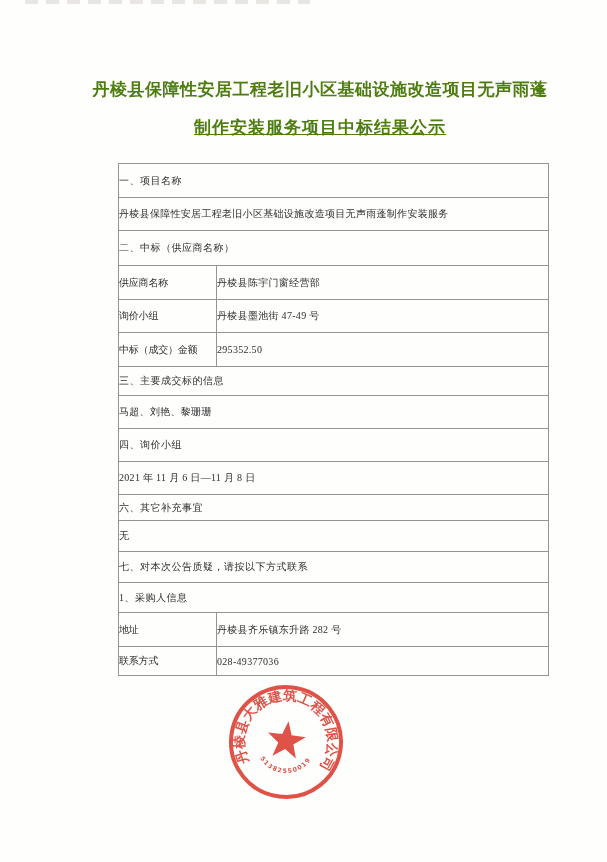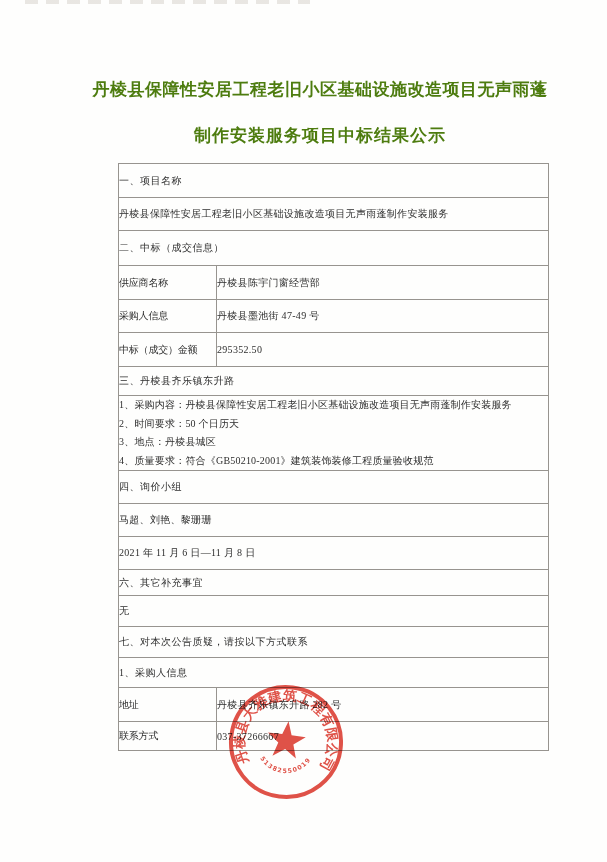--- a/index.html
+++ b/index.html
@@ -18,21 +18,21 @@
     position:absolute;top:0;left:25px;width:285px;height:4px;
     background:repeating-linear-gradient(90deg,#d4cfc8 0 13px,transparent 13px 21px);
     opacity:.5;
   }
 
   .title-block{
     position:absolute;left:90px;top:78px;width:460px;
     text-align:center;font-weight:bold;color:#4d7c0f;
   }
   .title-line1{font-size:17px;letter-spacing:.5px;line-height:24px;}
-  .title-line2{font-size:17px;letter-spacing:1px;line-height:24px;margin-top:22px;}
+  .title-line2{font-size:17px;letter-spacing:1px;line-height:24px;margin-top:14px;text-decoration:underline;}
 
   table.doc{
     position:absolute;left:118px;top:163px;width:430px;
     border-collapse:collapse;table-layout:fixed;
     font-size:10px;color:#2e2e2e;
   }
   table.doc td{
     border:1px solid #97948f;
     padding:0;
     vertical-align:middle;
@@ -73,50 +73,42 @@
         <col class="c2">
       </colgroup>
     <tbody>
         <tr class="rh34">
       <td colspan="2" class="sec">一、项目名称</td>
     </tr>
     <tr class="rh33">
       <td colspan="2" class="txt">丹棱县保障性安居工程老旧小区基础设施改造项目无声雨蓬制作安装服务</td>
     </tr>
     <tr class="rh35">
-      <td colspan="2" class="sec">二、中标（成交信息）</td>
+      <td colspan="2" class="sec">二、中标（供应商名称）</td>
     </tr>
     <tr class="rh34">
       <td class="key">供应商名称</td>
       <td class="val">丹棱县陈宇门窗经营部</td>
     </tr>
     <tr class="rh33">
-      <td class="key">采购人信息</td>
+      <td class="key">询价小组</td>
       <td class="val">丹棱县墨池街 47-49 号</td>
     </tr>
     <tr class="rh34">
       <td class="key">中标（成交）金额</td>
       <td class="val">295352.50</td>
     </tr>
     <tr class="rh29">
-      <td colspan="2" class="sec">三、丹棱县齐乐镇东升路</td>
+      <td colspan="2" class="sec">三、主要成交标的信息</td>
     </tr>
-    <tr class="rh75">
-      <td colspan="2" class="multi">
-        <div>1、采购内容：丹棱县保障性安居工程老旧小区基础设施改造项目无声雨蓬制作安装服务</div>
-        <div>2、时间要求：50 个日历天</div>
-        <div>3、地点：丹棱县城区</div>
-        <div>4、质量要求：符合《GB50210-2001》建筑装饰装修工程质量验收规范</div>
-      </td>
+    <tr class="rh33">
+      <td colspan="2" class="txt">马超、刘艳、黎珊珊</td>
     </tr>
     <tr class="rh33">
       <td colspan="2" class="sec">四、询价小组</td>
-    </tr>
-    <tr class="rh33">
-      <td colspan="2" class="txt">马超、刘艳、黎珊珊</td>
     </tr>
     <tr class="rh33">
       <td colspan="2" class="txt">2021 年 11 月 6 日—11 月 8 日</td>
     </tr>
     <tr class="rh26">
       <td colspan="2" class="sec">六、其它补充事宜</td>
     </tr>
     <tr class="rh31">
       <td colspan="2" class="txt">无</td>
     </tr>
@@ -125,21 +117,21 @@
     </tr>
     <tr class="rh30">
       <td colspan="2" class="sec">1、采购人信息</td>
     </tr>
     <tr class="rh34">
       <td class="key">地址</td>
       <td class="val">丹棱县齐乐镇东升路 282 号</td>
     </tr>
     <tr class="rh29">
       <td class="key">联系方式</td>
-      <td class="val">037-37266667</td>
+      <td class="val">028-49377036</td>
     </tr>
   </tbody>
     </table>
 
   <svg class="seal" viewBox="0 0 120 120" xmlns="http://www.w3.org/2000/svg">
     <defs>
       <path id="seal-top-arc" d="M 25.6,84.1 A 42,42 0 1,1 94.4,84.1" fill="none"></path>
       <path id="seal-bottom-arc" d="M 34,76 A 30,30 0 0,0 86,76" fill="none"></path>
     </defs>
     <g transform="rotate(7 60 60)" fill="#d92b1f">

